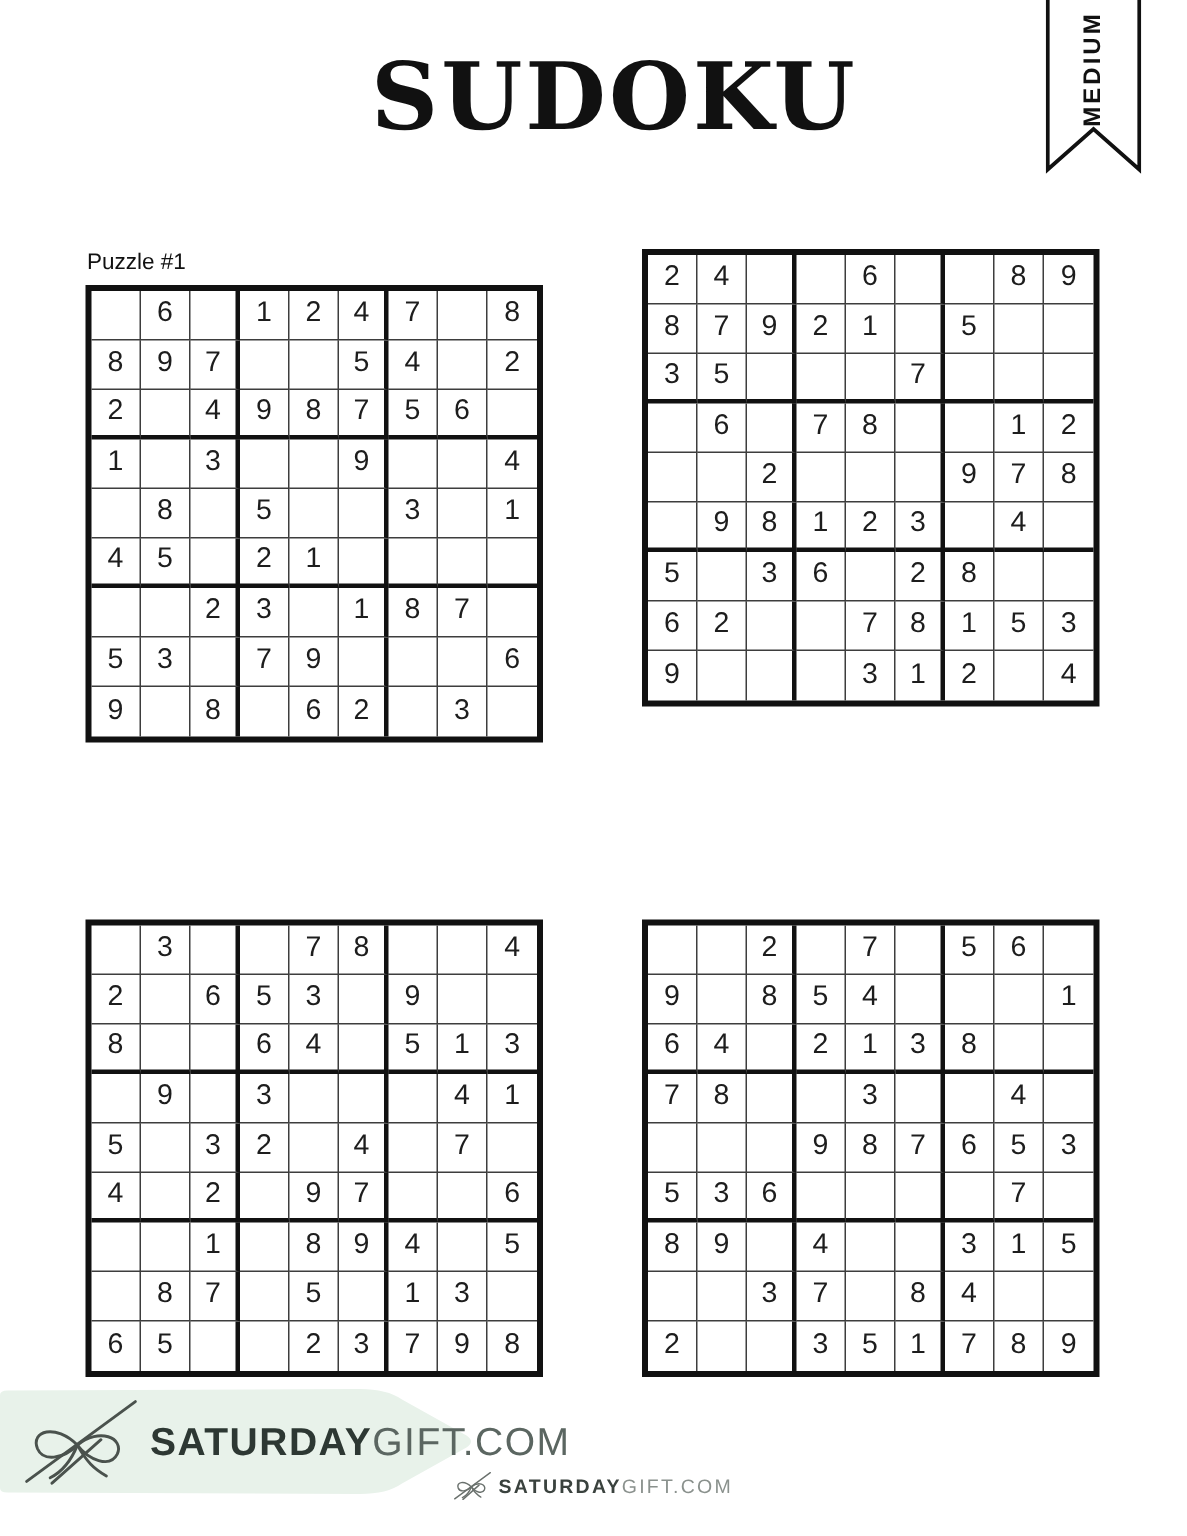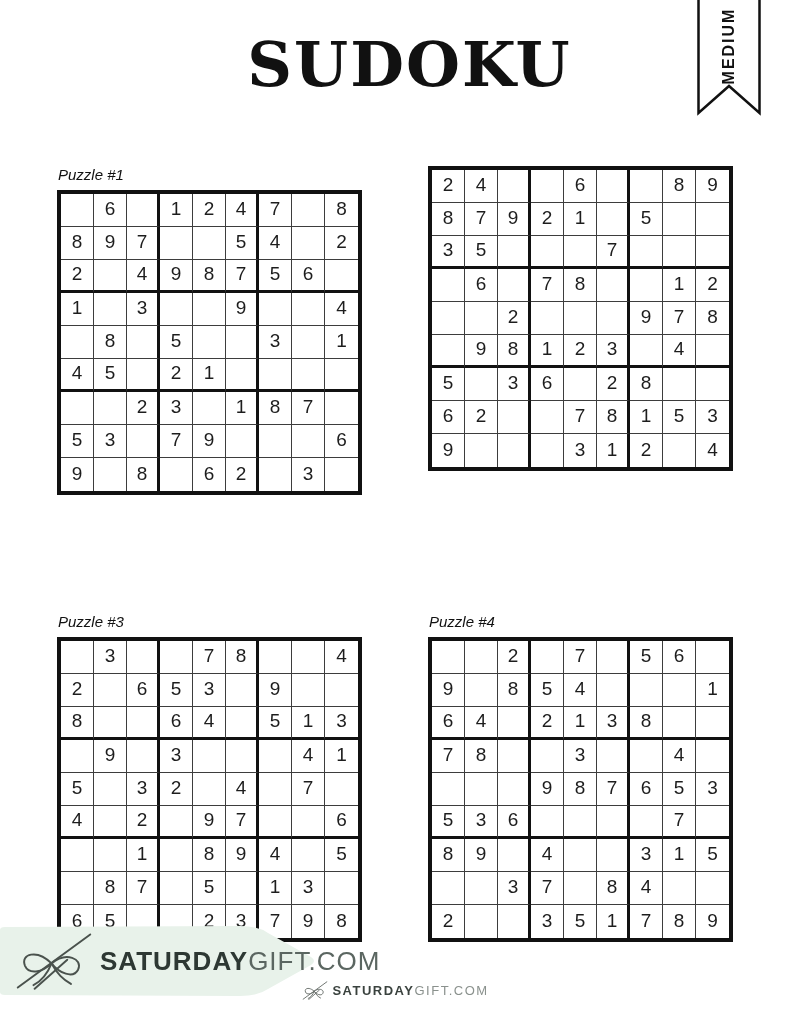--- a/index.html
+++ b/index.html
@@ -23,21 +23,21 @@
   .ribbon-text{
     transform:rotate(-90deg);white-space:nowrap;
     font-weight:700;font-size:16px;letter-spacing:2px;color:#111;
   }
   
   .puzzle{position:absolute;width:300px;}
   .p1{left:57px;top:166px;}
   .p2{left:428px;top:166px;}
   .p3{left:57px;top:613px;}
   .p4{left:428px;top:613px;}
-  .puzzle-label{font-size:15px;color:#111;margin:0 0 7px 1px;font-style:italic;}
+  .puzzle-label{font-size:15px;color:#111;margin:0 0 7px 1px;}
   .grid{
     display:grid;grid-template-columns:repeat(9,33px);grid-auto-rows:33px;
     width:max-content;border:4px solid #111;background:#fff;
   }
   .cell{
     box-sizing:border-box;display:flex;align-items:center;justify-content:center;
     border-right:1px solid #3d3d3d;border-bottom:1px solid #3d3d3d;
     font-size:19px;color:#1d1d1d;padding-bottom:2px;
   }
   .cell.br{border-right:3px solid #111;}
@@ -244,21 +244,20 @@
       <div class="cell"></div>
       <div class="cell">3</div>
       <div class="cell br">1</div>
       <div class="cell">2</div>
       <div class="cell"></div>
       <div class="cell">4</div>
     </div>
 </div>
 
 <div class="puzzle p3">
-  <div class="puzzle-label">Puzzle #3</div>
   <div class="grid">
       <div class="cell"></div>
       <div class="cell">3</div>
       <div class="cell br"></div>
       <div class="cell"></div>
       <div class="cell">7</div>
       <div class="cell br">8</div>
       <div class="cell"></div>
       <div class="cell"></div>
       <div class="cell">4</div>
@@ -331,21 +330,20 @@
       <div class="cell"></div>
       <div class="cell">2</div>
       <div class="cell br">3</div>
       <div class="cell">7</div>
       <div class="cell">9</div>
       <div class="cell">8</div>
     </div>
 </div>
 
 <div class="puzzle p4">
-  <div class="puzzle-label">Puzzle #4</div>
   <div class="grid">
       <div class="cell"></div>
       <div class="cell"></div>
       <div class="cell br">2</div>
       <div class="cell"></div>
       <div class="cell">7</div>
       <div class="cell br"></div>
       <div class="cell">5</div>
       <div class="cell">6</div>
       <div class="cell"></div>

